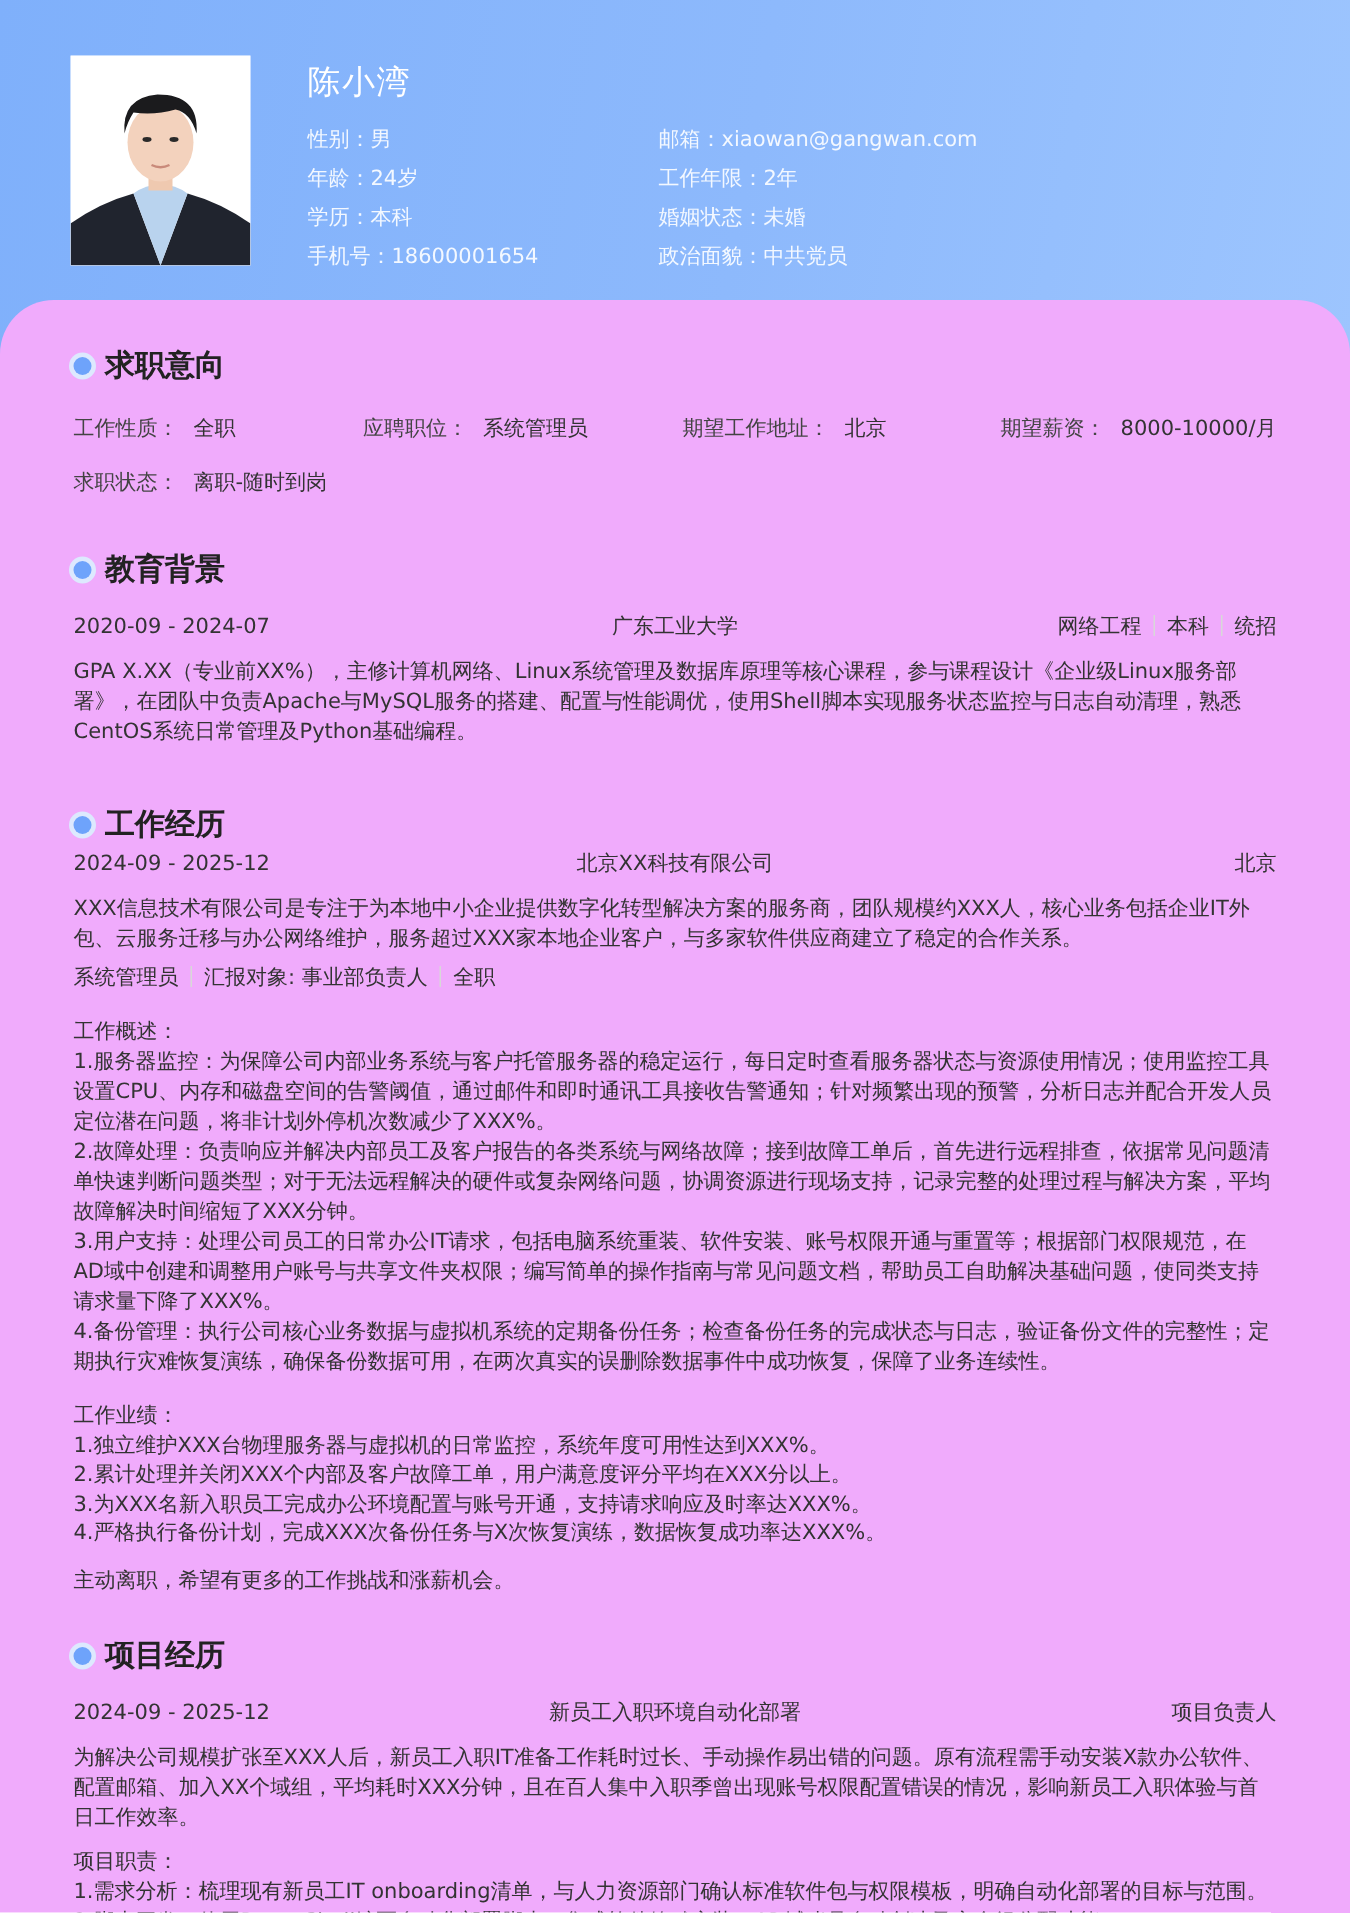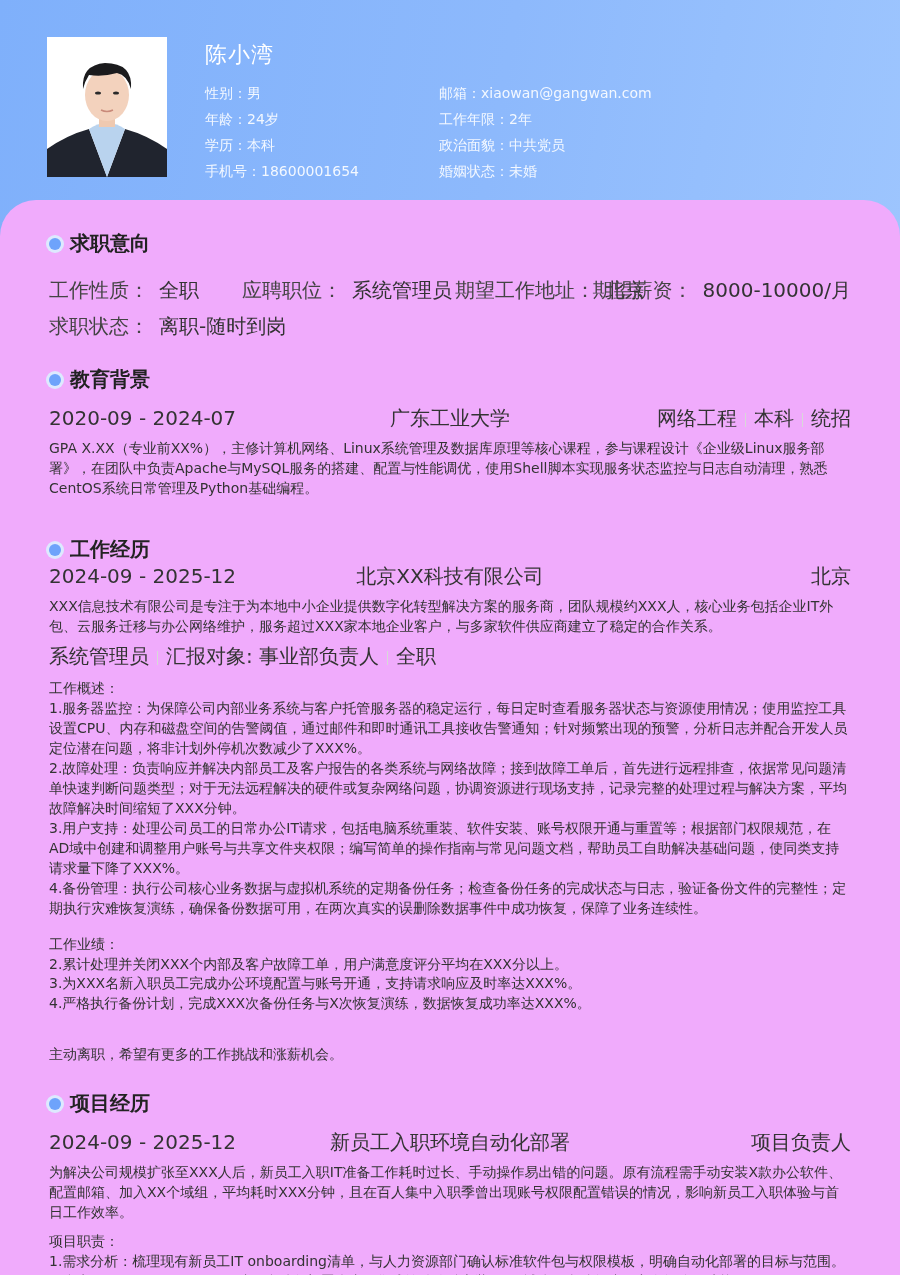--- a/index.html
+++ b/index.html
@@ -18,21 +18,21 @@
   .info-col div { height: 26px; line-height: 22px; white-space: nowrap; }
   .info-left { left: 205px; }
   .info-right { left: 439px; }
   .sheet {
     position: absolute; left: 0; top: 200px; width: 900px; height: 1075px;
     background: #f0abfc; border-radius: 36px 36px 0 0;
   }
   .section-title { position: absolute; left: 48px; display: flex; align-items: center; }
   .dot { width: 12px; height: 12px; border-radius: 50%; background: #6ea3fb; box-shadow: 0 0 0 3px #dde9fe; margin-right: 9px; margin-left: 1px; }
   .section-title span.t { font-size: 20px; font-weight: bold; color: #222; }
-  .row { position: absolute; left: 49px; width: 802px; font-size: 20px; color: #333; }
+  .row { position: absolute; left: 49px; width: 802px; font-size: 14px; color: #333; }
   .flexrow { display: flex; justify-content: space-between; align-items: center; gap: 21px; }
   .para { position: absolute; left: 49px; width: 802px; font-size: 14px; line-height: 20px; color: #333; }
   .sep { display: inline-block; width: 1px; height: 14px; background: #d8d8d8; margin: 0 8px; vertical-align: -2px; }
   .center-abs { position: absolute; left: 0; width: 802px; text-align: center; }
   .kv .k { color: #444; }
   .kv .v { margin-left: 10px; color: #333; }
 </style>
 </head>
 <body>
 
@@ -56,22 +56,22 @@
   <div class="info-col info-left">
     <div><span>性别：</span><span>男</span></div>
     <div><span>年龄：</span><span>24岁</span></div>
     <div><span>学历：</span><span>本科</span></div>
     <div><span>手机号：</span><span>18600001654</span></div>
   </div>
 
   <div class="info-col info-right">
     <div><span>邮箱：</span><span>xiaowan@gangwan.com</span></div>
     <div><span>工作年限：</span><span>2年</span></div>
+    <div><span>婚姻状态：</span><span>未婚</span></div>
     <div><span>政治面貌：</span><span>中共党员</span></div>
-    <div><span>婚姻状态：</span><span>未婚</span></div>
   </div>
 </div>
 
 <div class="sheet">
 
   <div class="section-title" style="top:30px;">
     <span class="dot"></span>
     <span class="t">求职意向</span>
   </div>
   <div class="row kv" style="top:77px;height:20px;">
@@ -110,20 +110,21 @@
   </div>
   <div class="para" style="top:478px;">
     <div>工作概述：</div>
     <div>1.服务器监控：为保障公司内部业务系统与客户托管服务器的稳定运行，每日定时查看服务器状态与资源使用情况；使用监控工具设置CPU、内存和磁盘空间的告警阈值，通过邮件和即时通讯工具接收告警通知；针对频繁出现的预警，分析日志并配合开发人员定位潜在问题，将非计划外停机次数减少了XXX%。</div>
     <div>2.故障处理：负责响应并解决内部员工及客户报告的各类系统与网络故障；接到故障工单后，首先进行远程排查，依据常见问题清单快速判断问题类型；对于无法远程解决的硬件或复杂网络问题，协调资源进行现场支持，记录完整的处理过程与解决方案，平均故障解决时间缩短了XXX分钟。</div>
     <div>3.用户支持：处理公司员工的日常办公IT请求，包括电脑系统重装、软件安装、账号权限开通与重置等；根据部门权限规范，在AD域中创建和调整用户账号与共享文件夹权限；编写简单的操作指南与常见问题文档，帮助员工自助解决基础问题，使同类支持请求量下降了XXX%。</div>
     <div>4.备份管理：执行公司核心业务数据与虚拟机系统的定期备份任务；检查备份任务的完成状态与日志，验证备份文件的完整性；定期执行灾难恢复演练，确保备份数据可用，在两次真实的误删除数据事件中成功恢复，保障了业务连续性。</div>
   </div>
   <div class="para" style="top:735px;line-height:19.5px;">
     <div>工作业绩：</div>
+    <div>1.独立维护XXX台物理服务器与虚拟机的日常监控，系统年度可用性达到XXX%。</div>
     <div>2.累计处理并关闭XXX个内部及客户故障工单，用户满意度评分平均在XXX分以上。</div>
     <div>3.为XXX名新入职员工完成办公环境配置与账号开通，支持请求响应及时率达XXX%。</div>
     <div>4.严格执行备份计划，完成XXX次备份任务与X次恢复演练，数据恢复成功率达XXX%。</div>
   </div>
   <div class="para" style="top:844px;">主动离职，希望有更多的工作挑战和涨薪机会。</div>
 
   <div class="section-title" style="top:890px;">
     <span class="dot"></span>
     <span class="t">项目经历</span>
   </div>

